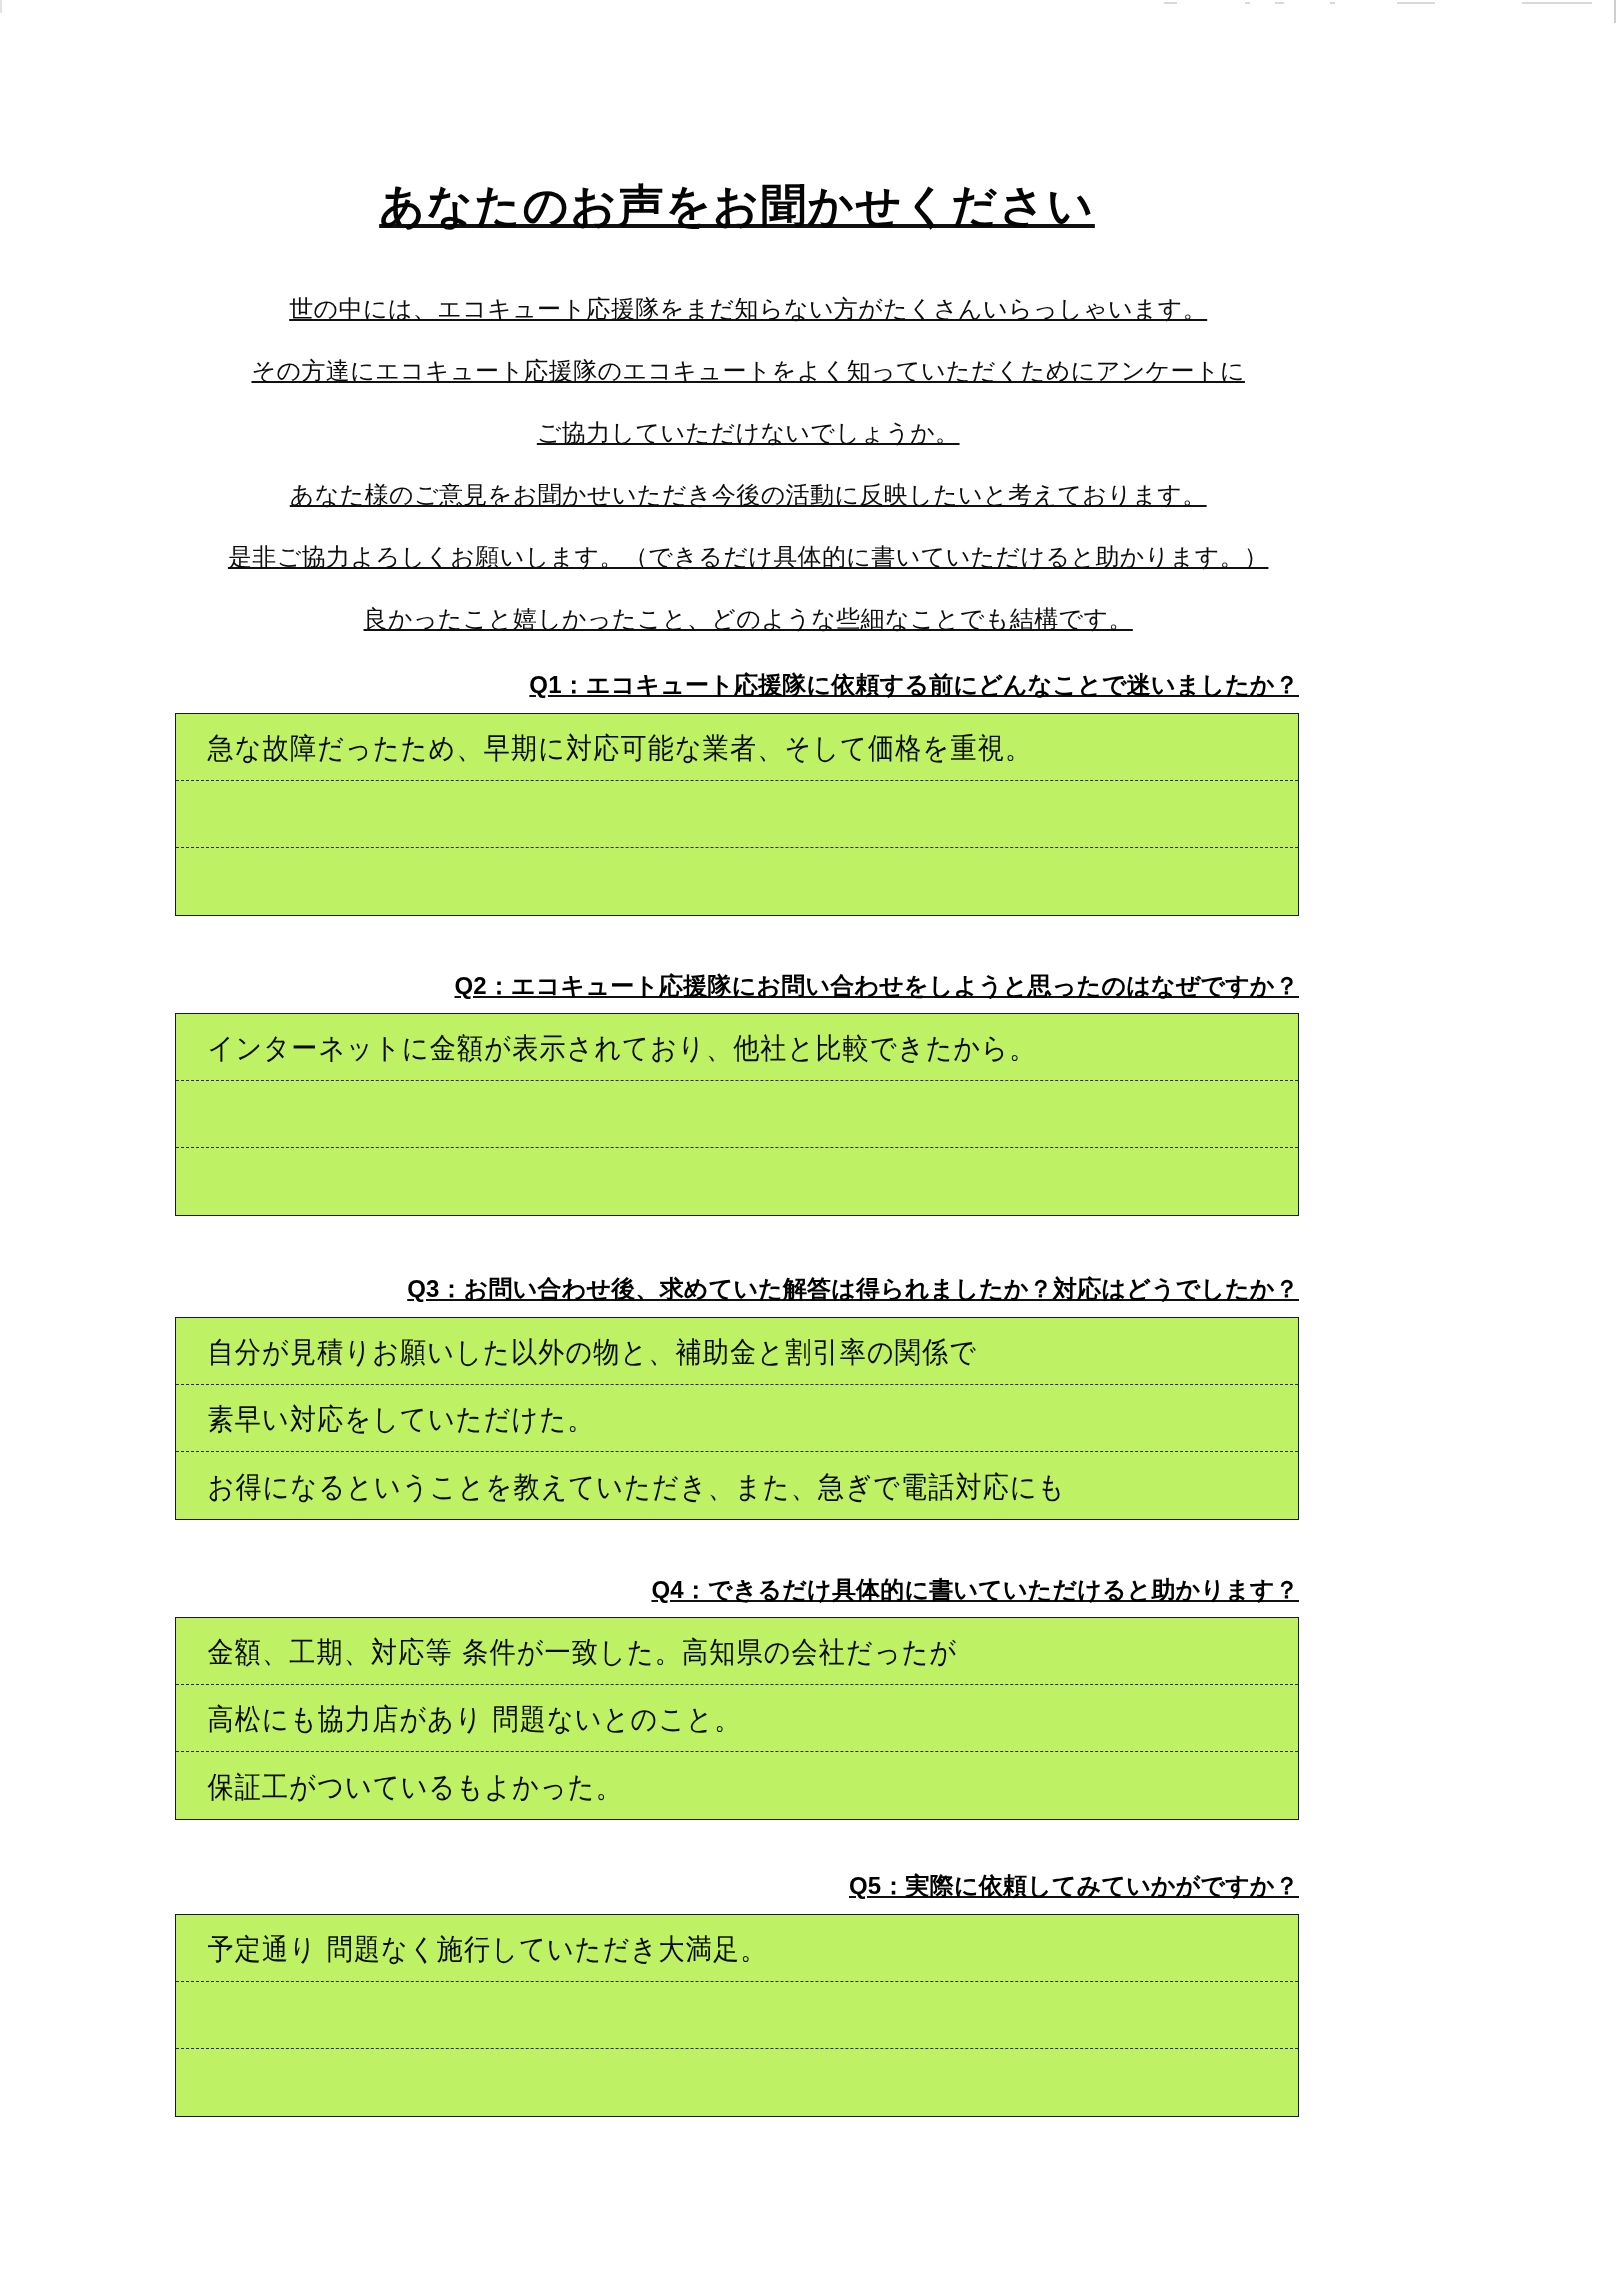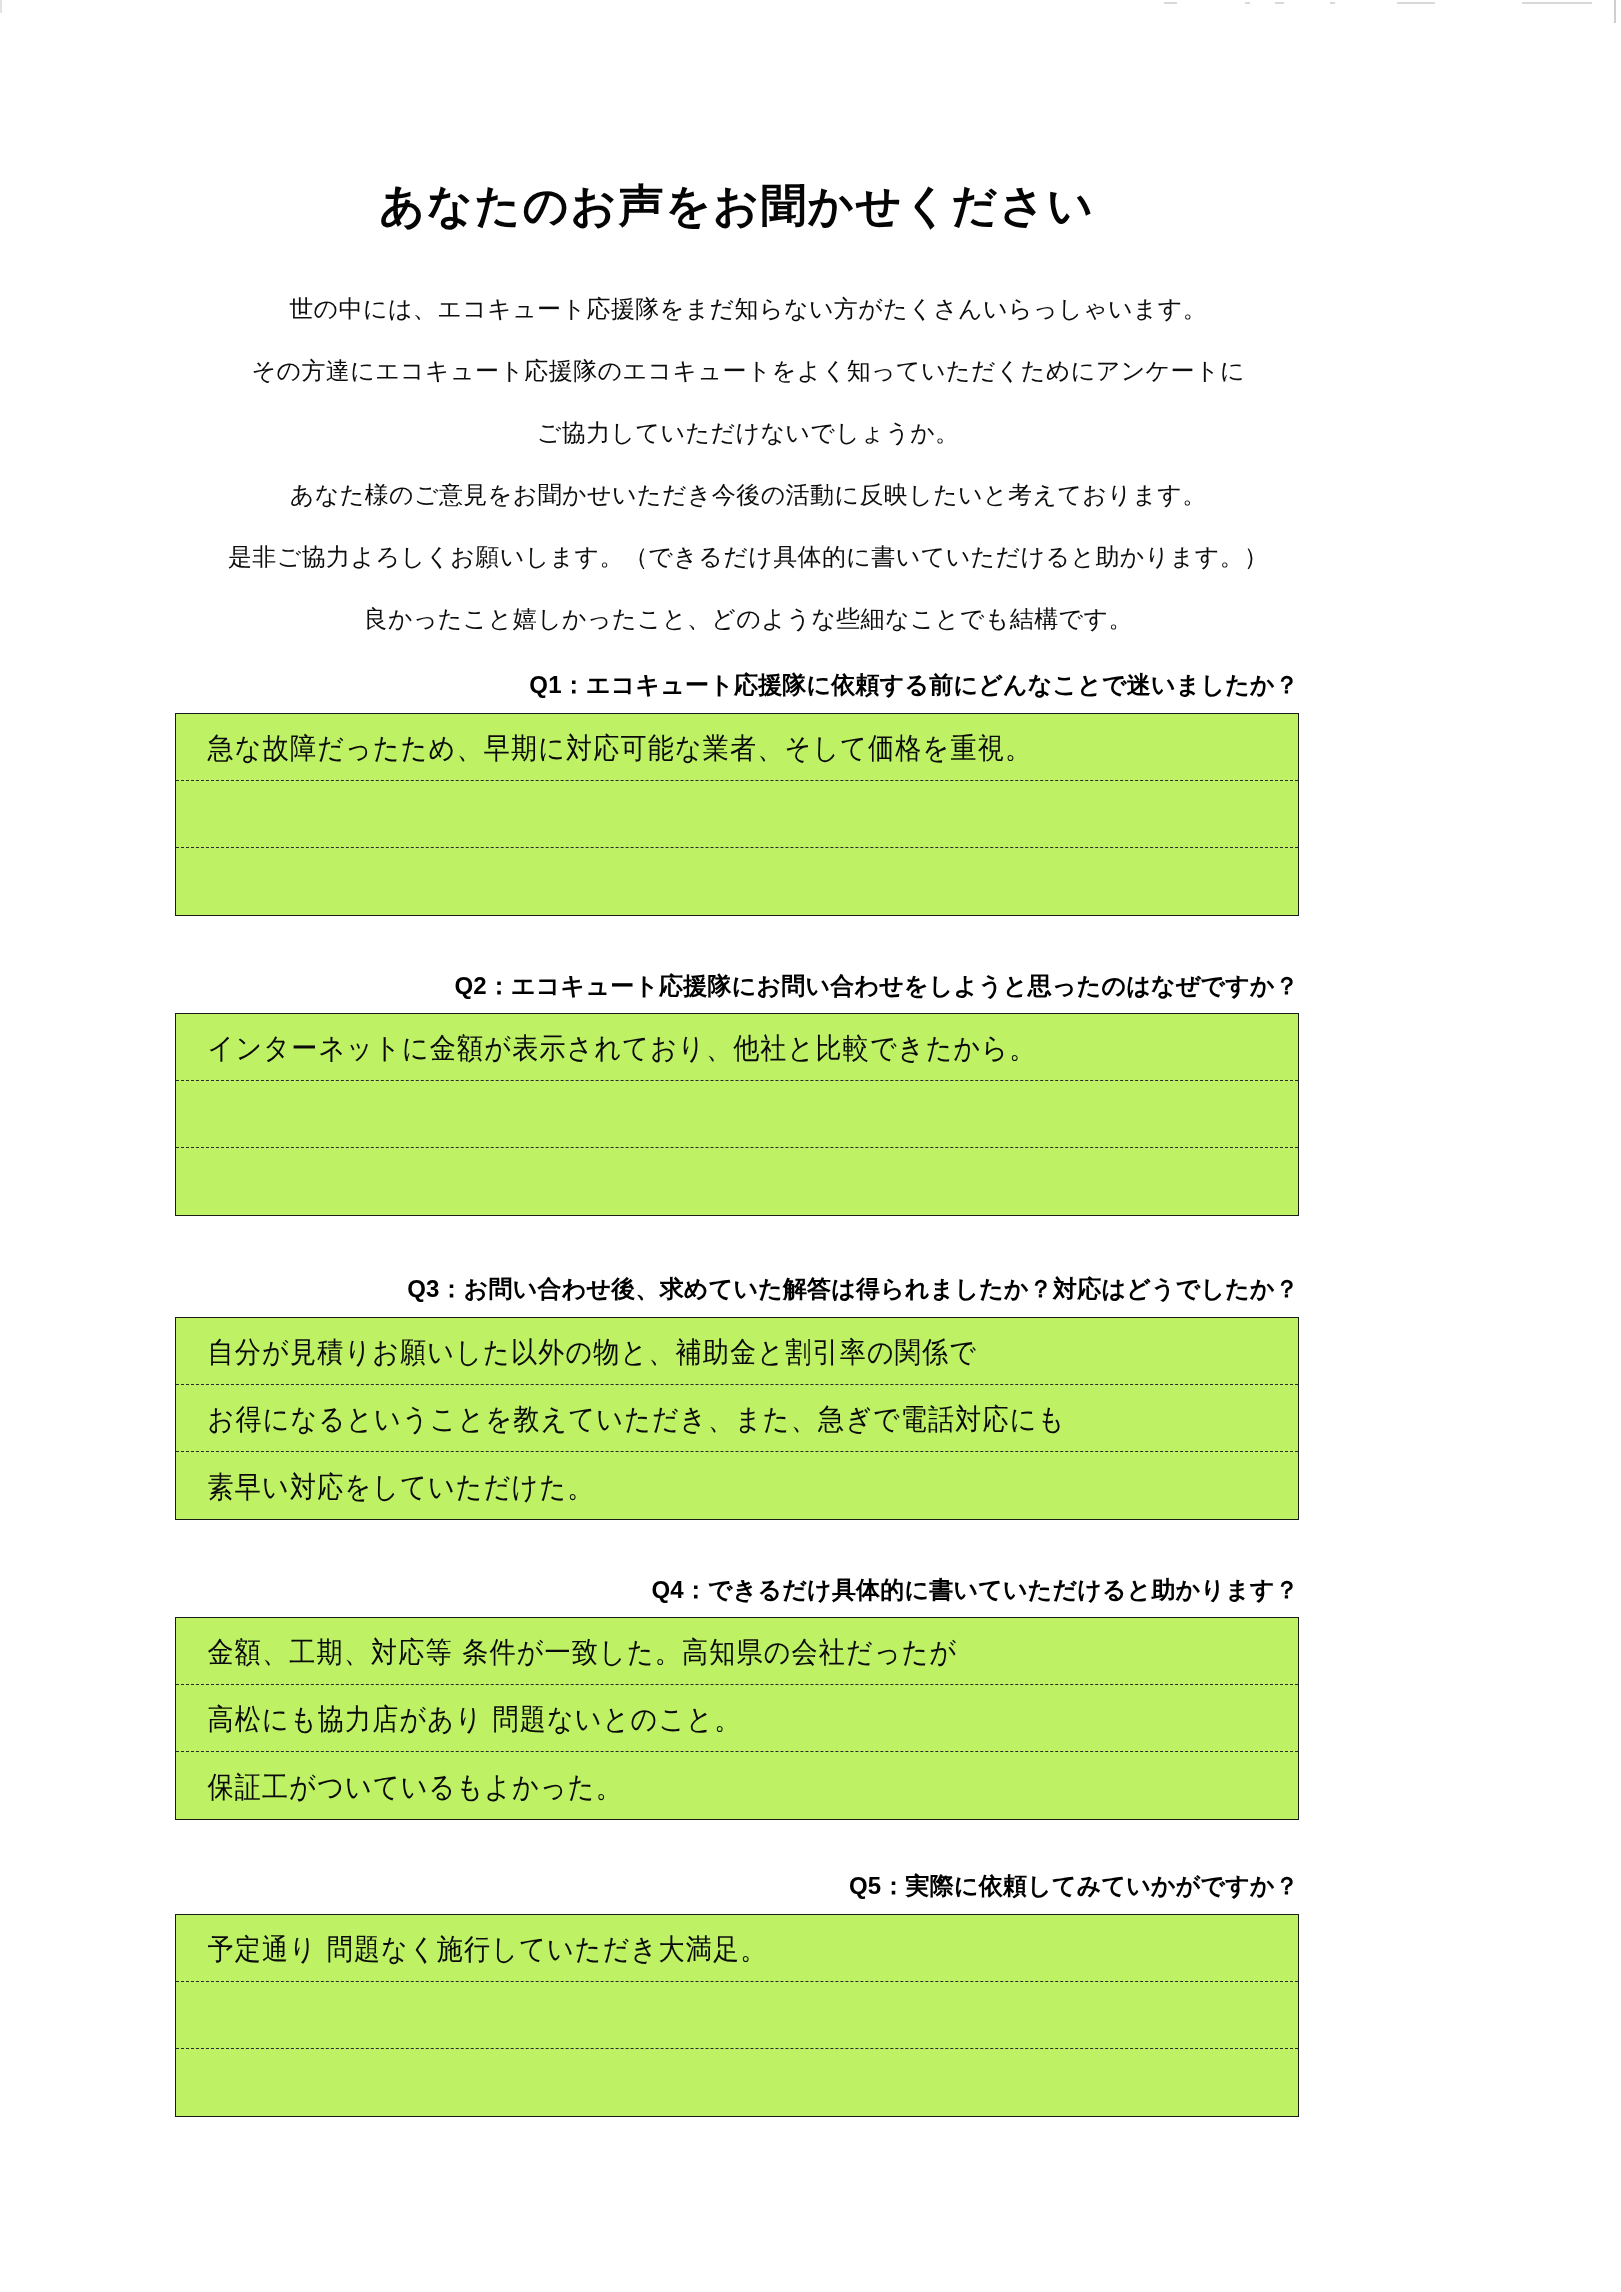--- a/index.html
+++ b/index.html
@@ -49,20 +49,21 @@
   }
 
   .page {
     position: absolute;
     left: 0;
     top: 0;
     width: 1474px;
     height: 2293px;
     box-sizing: border-box;
     padding: 0 175px;
+    text-decoration: underline;
   }
 
   .doc-title {
     text-align: center;
     font-size: 45px;
     font-weight: bold;
     letter-spacing: 1.8px;
     margin: 0;
     padding-top: 176px;
     color: #050505;
@@ -212,28 +213,28 @@
   <div class="question-block">
     <div class="q-label">Q3：お問い合わせ後、求めていた解答は得られましたか？対応はどうでしたか？</div>
     <div class="answer-box">
       <div class="answer-row">
         <svg class="hw" viewBox="0 0 1420 75" preserveAspectRatio="none">
           <text class="hw-text" x="40" y="50">自分が見積りお願いした以外の物と、補助金と割引率の関係で</text>
         </svg>
       </div>
       <div class="answer-row">
         <svg class="hw" viewBox="0 0 1420 75" preserveAspectRatio="none">
+          <text class="hw-text" x="40" y="50">素早い対応をしていただけた。</text>
+        </svg>
+      </div>
+      <div class="answer-row">
+        <svg class="hw" viewBox="0 0 1420 75" preserveAspectRatio="none">
           <text class="hw-text" x="40" y="50">お得になるということを教えていただき、また、急ぎで電話対応にも</text>
         </svg>
       </div>
-      <div class="answer-row">
-        <svg class="hw" viewBox="0 0 1420 75" preserveAspectRatio="none">
-          <text class="hw-text" x="40" y="50">素早い対応をしていただけた。</text>
-        </svg>
-      </div>
     </div>
   </div>
 
   <div class="gap-q3"></div>
 
   <div class="question-block">
     <div class="q-label">Q4：できるだけ具体的に書いていただけると助かります？</div>
     <div class="answer-box">
       <div class="answer-row">
         <svg class="hw" viewBox="0 0 1420 75" preserveAspectRatio="none">

